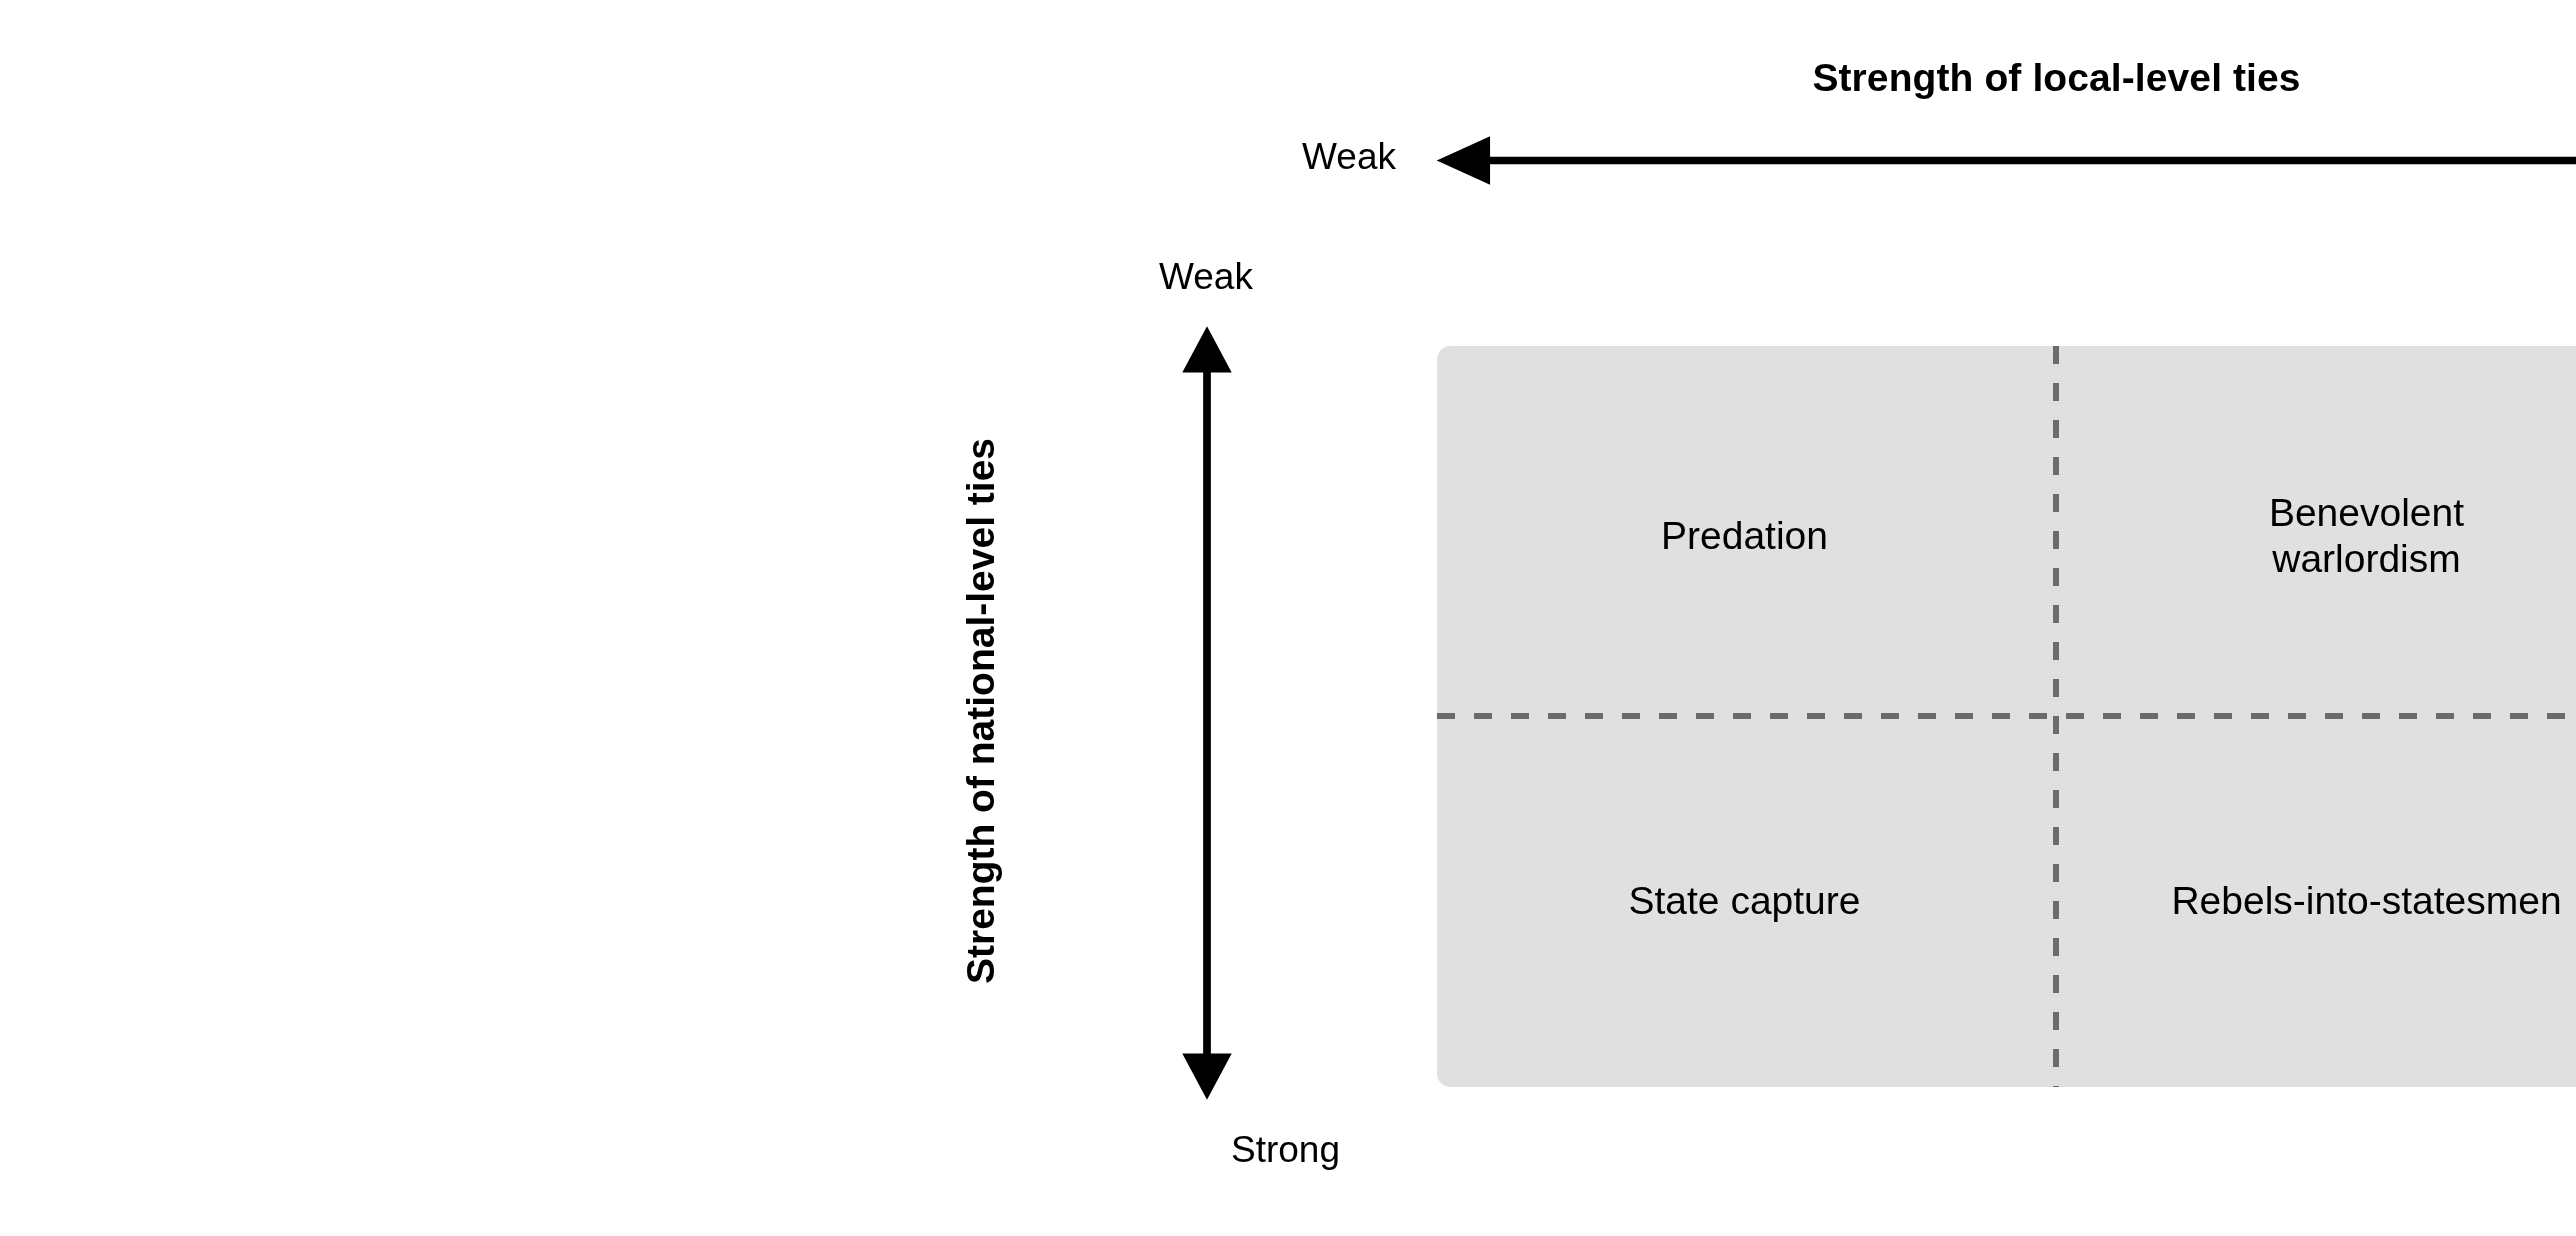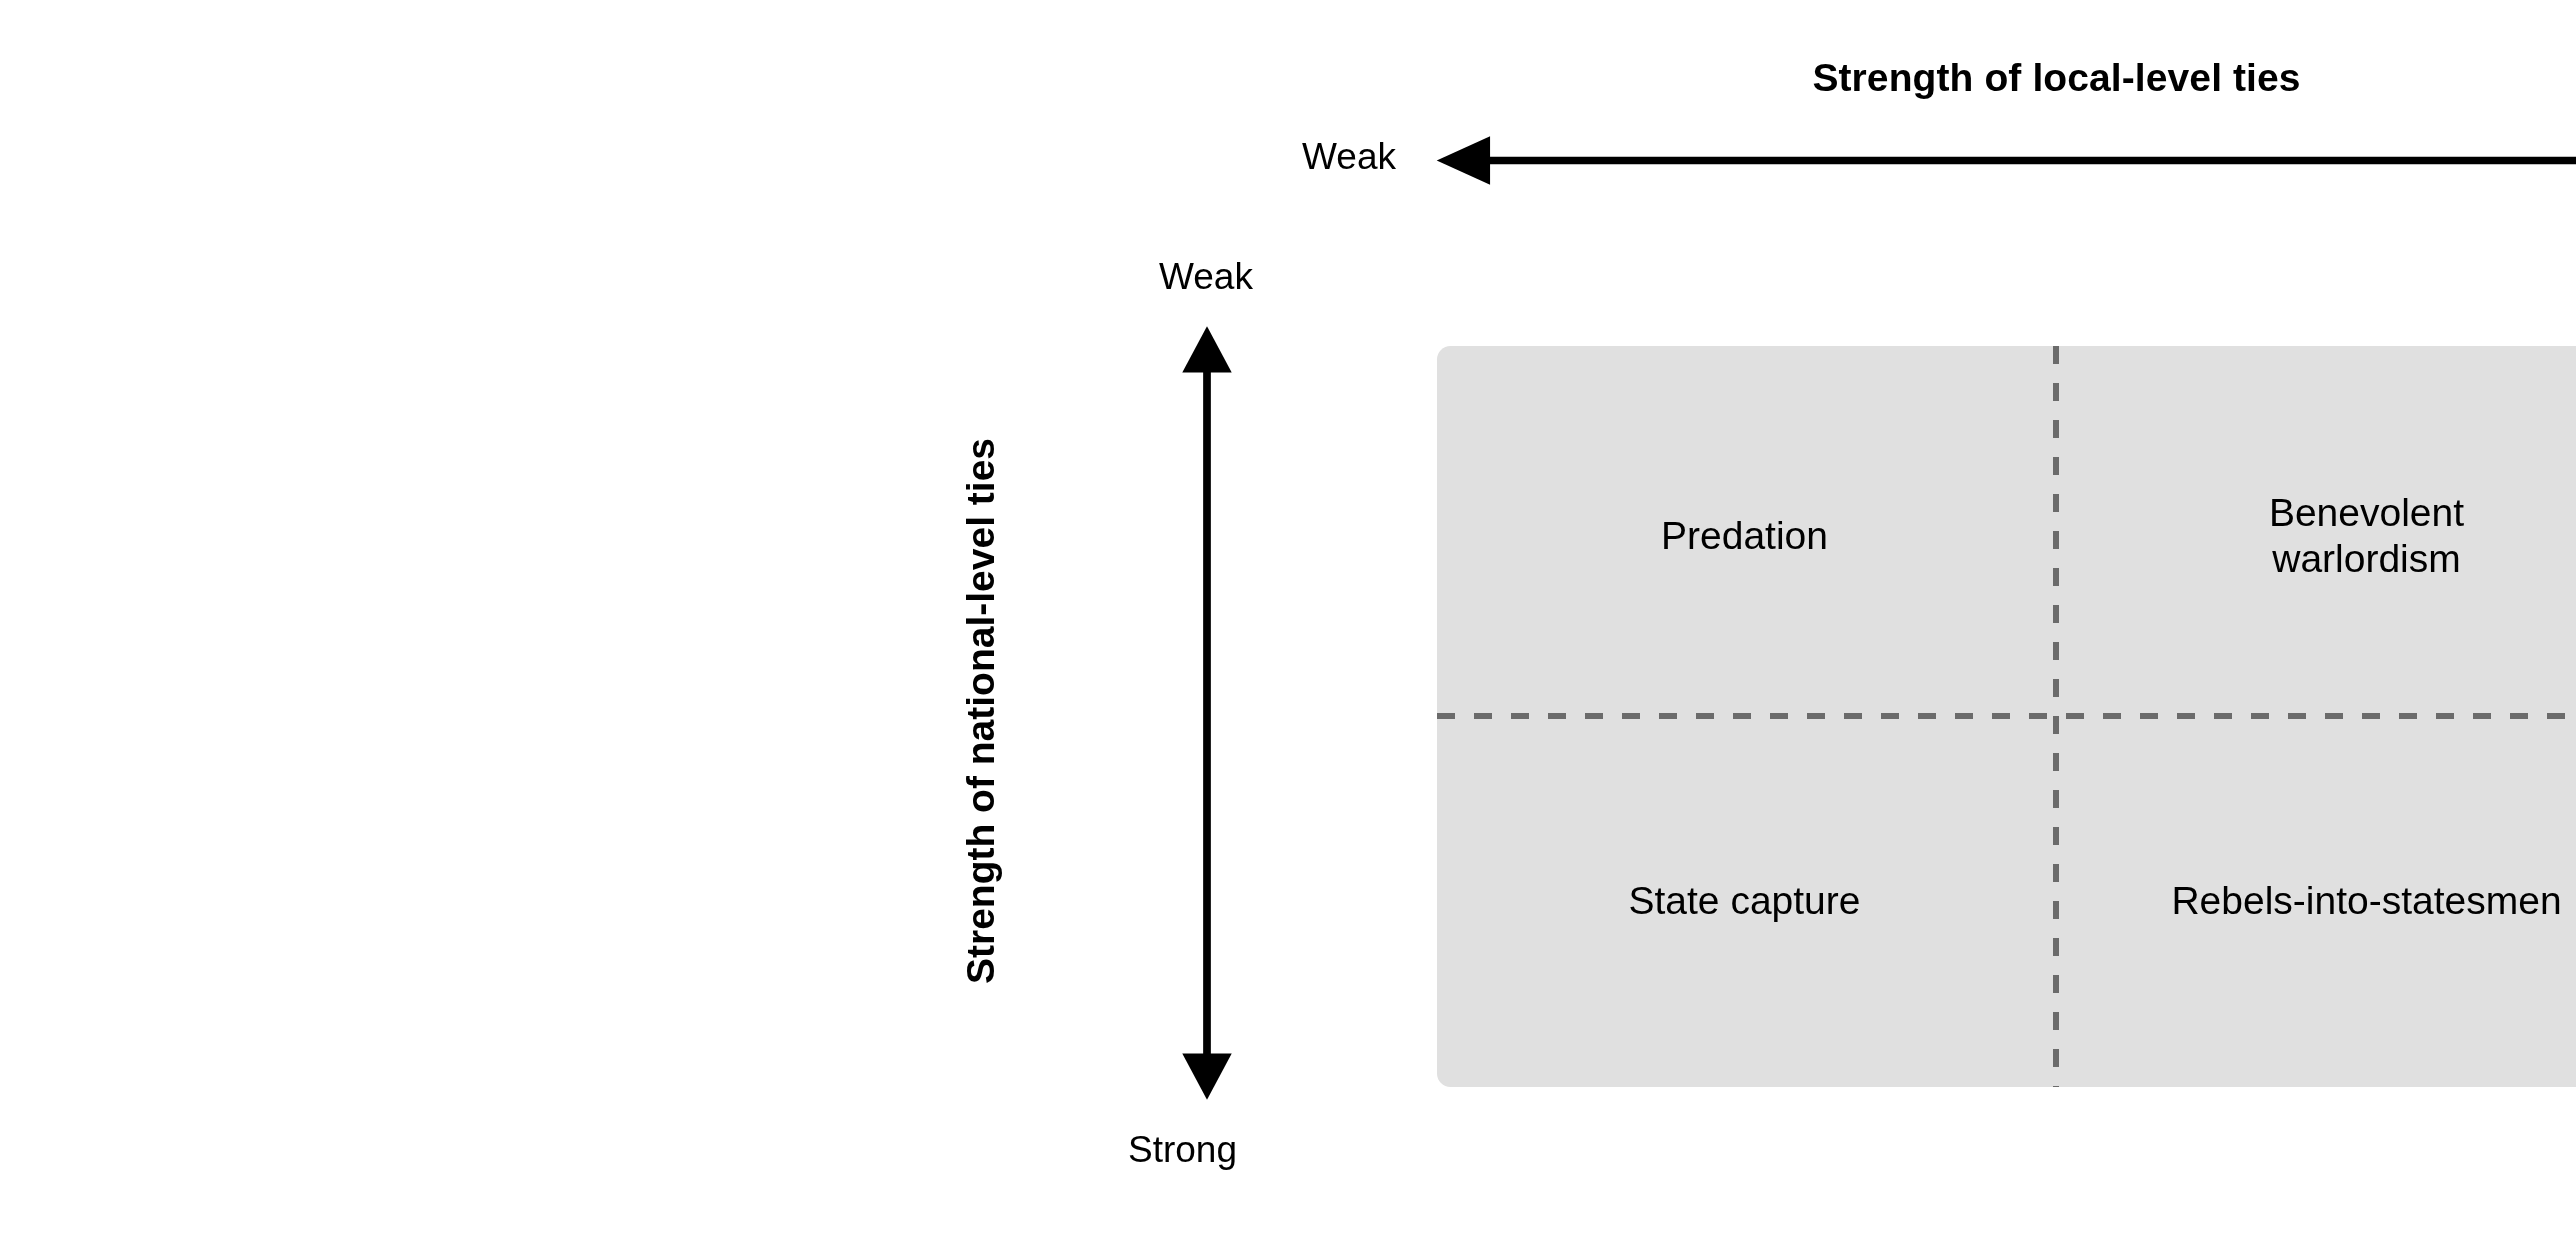--- a/index.html
+++ b/index.html
@@ -65,24 +65,24 @@
     left: 1072px;
     top: 258px;
     width: 268px;
     text-align: center;
     font-size: 37px;
     line-height: 1.0;
     white-space: nowrap;
   }
   #y-axis-strong-label {
     position: absolute;
-    left: 1128px;
+    left: 1072px;
     top: 1131px;
     width: 268px;
-    text-align: left;
+    text-align: right;
     font-size: 37px;
     line-height: 1.0;
     white-space: nowrap;
   }
   #y-axis-arrow {
     position: absolute;
     left: 1176px;
     top: 319px;
     width: 62px;
     height: 788px;

